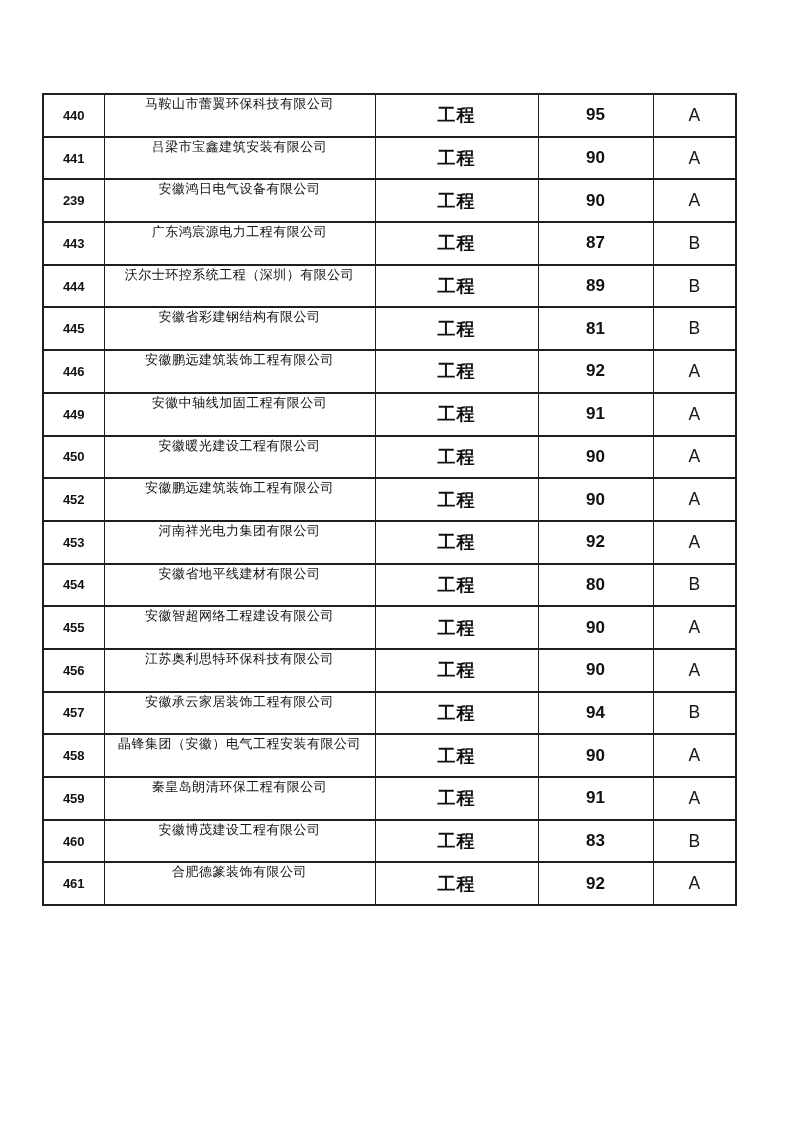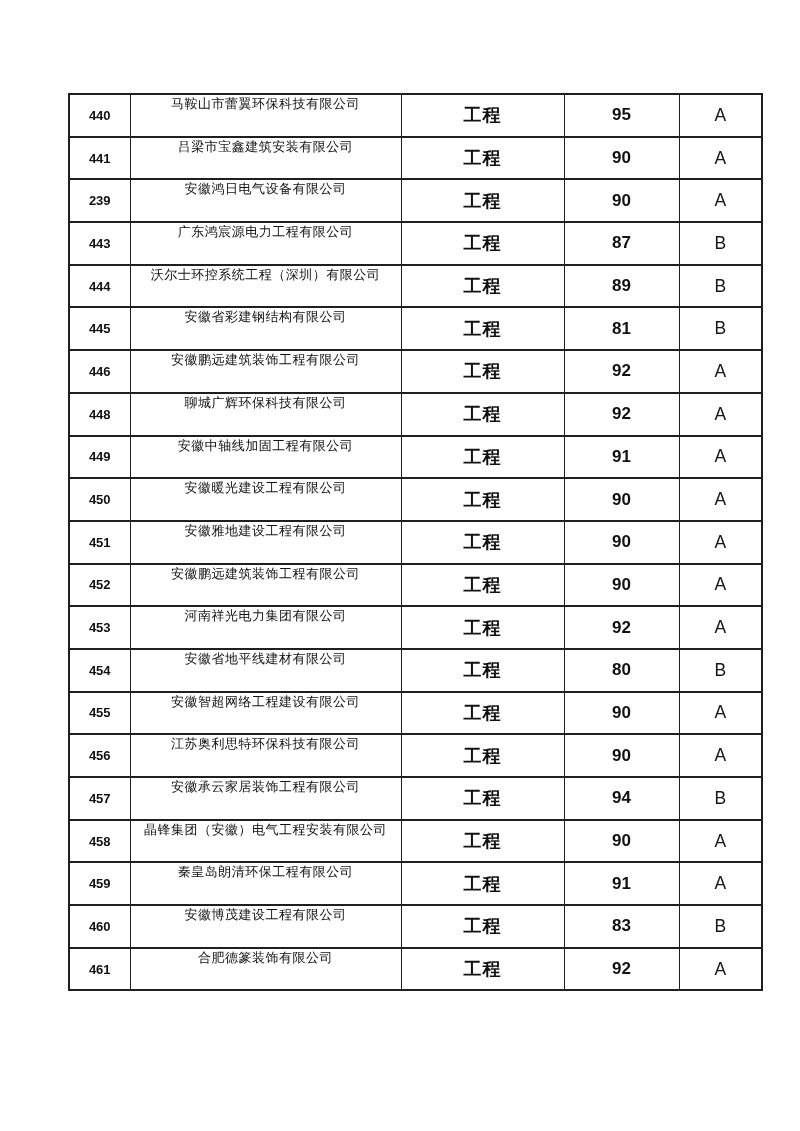--- a/index.html
+++ b/index.html
@@ -17,21 +17,21 @@
     width: 800px;
     height: 1131px;
     margin: 0 auto;
     background: #ffffff;
     font-family: "Liberation Sans", sans-serif;
     color: var(--text-color);
     overflow: hidden;
   }
   table.rating-table {
     position: absolute;
-    left: 68px;
+    left: 42px;
     top: 93px;
     width: 693px;
     border-collapse: collapse;
     table-layout: fixed;
     border: 2px solid var(--border-color);
   }
   table.rating-table col.c-no       { width: 61px; }
   table.rating-table col.c-company  { width: 271px; }
   table.rating-table col.c-category { width: 163px; }
   table.rating-table col.c-score    { width: 115px; }
@@ -140,43 +140,29 @@
           <td class="cell-grade">B</td>
         </tr>
         <tr>
           <td class="cell-no">446</td>
           <td class="cell-company">安徽鹏远建筑装饰工程有限公司</td>
           <td class="cell-category">工程</td>
           <td class="cell-score">92</td>
           <td class="cell-grade">A</td>
         </tr>
         <tr>
-          <td class="cell-no">448</td>
-          <td class="cell-company">聊城广辉环保科技有限公司</td>
-          <td class="cell-category">工程</td>
-          <td class="cell-score">92</td>
-          <td class="cell-grade">A</td>
-        </tr>
-        <tr>
           <td class="cell-no">449</td>
           <td class="cell-company">安徽中轴线加固工程有限公司</td>
           <td class="cell-category">工程</td>
           <td class="cell-score">91</td>
           <td class="cell-grade">A</td>
         </tr>
         <tr>
           <td class="cell-no">450</td>
           <td class="cell-company">安徽暖光建设工程有限公司</td>
-          <td class="cell-category">工程</td>
-          <td class="cell-score">90</td>
-          <td class="cell-grade">A</td>
-        </tr>
-        <tr>
-          <td class="cell-no">451</td>
-          <td class="cell-company">安徽雅地建设工程有限公司</td>
           <td class="cell-category">工程</td>
           <td class="cell-score">90</td>
           <td class="cell-grade">A</td>
         </tr>
         <tr>
           <td class="cell-no">452</td>
           <td class="cell-company">安徽鹏远建筑装饰工程有限公司</td>
           <td class="cell-category">工程</td>
           <td class="cell-score">90</td>
           <td class="cell-grade">A</td>

